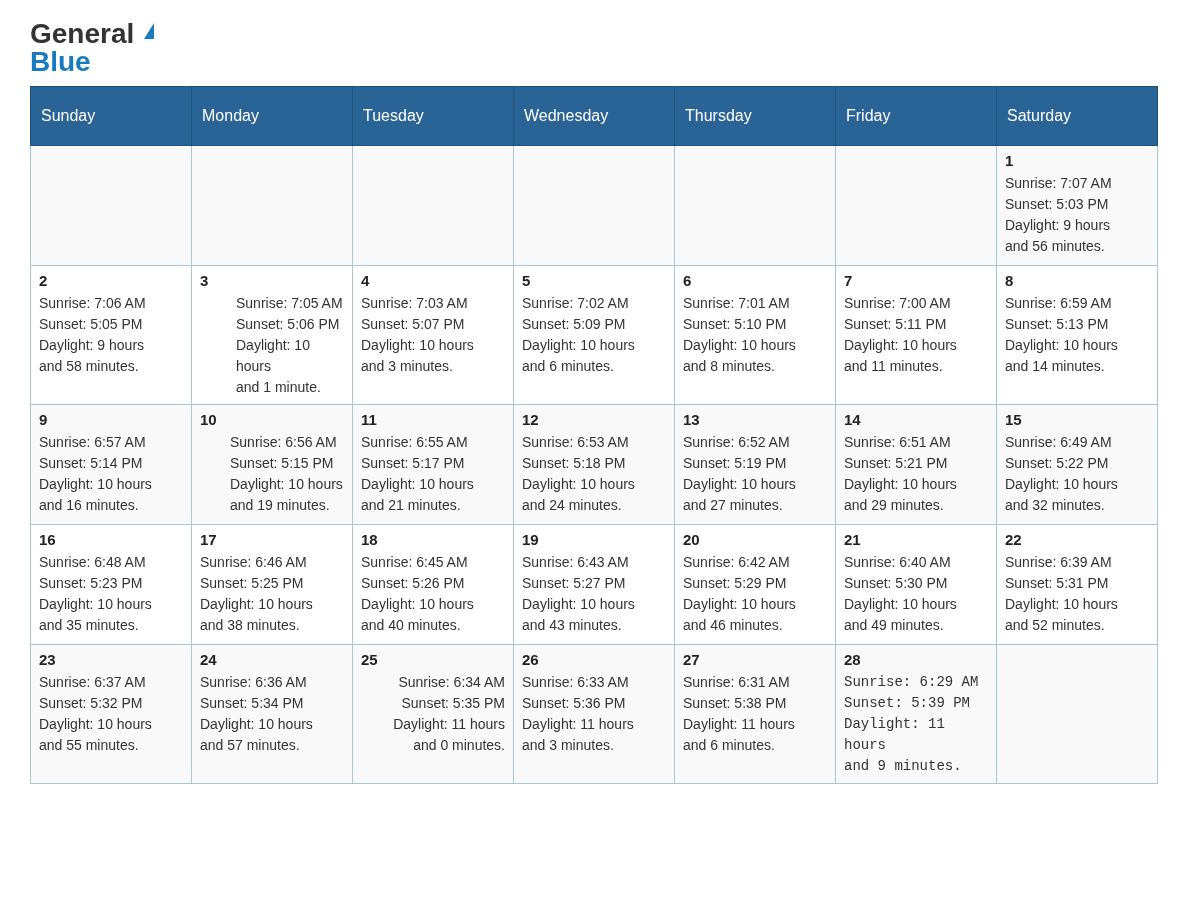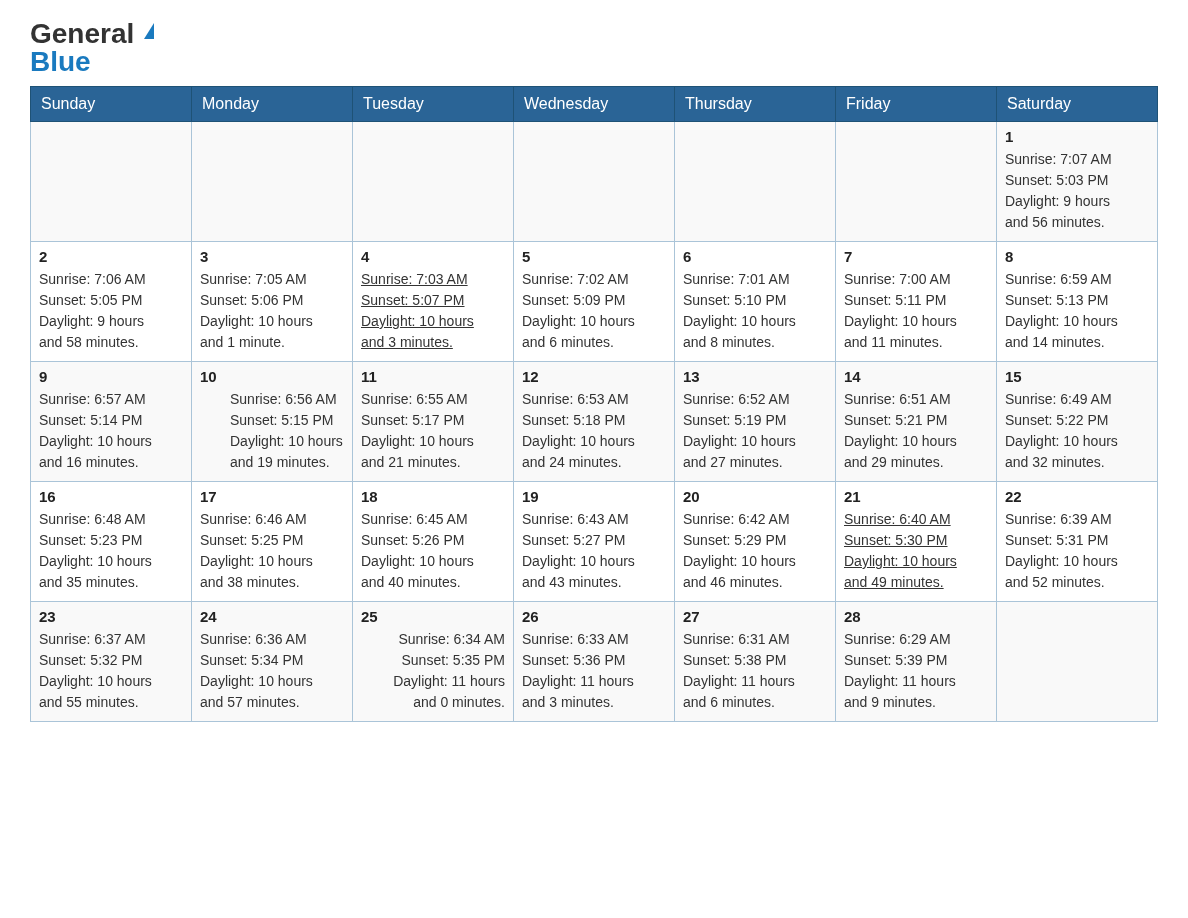--- a/index.html
+++ b/index.html
@@ -62,21 +62,21 @@
     .calendar {
       width: 100%;
       border-collapse: collapse;
       margin-top: 10px;
     }
     .calendar thead th {
       background-color: #2a6496;
       color: #fff;
       font-size: 16px;
       font-weight: normal;
-      padding: 8px 10px;
+      padding: 20px 10px;
       text-align: left;
       border: 1px solid #1e5276;
     }
     .calendar tbody td {
       border: 1px solid #aac4d8;
       vertical-align: top;
       padding: 6px 8px;
       width: calc(100% / 7);
       height: 120px;
       font-size: 13px;
@@ -156,28 +156,28 @@
       <tr>
         <td>
           <span class="day-num">2</span>
           <div class="day-info" style="white-space: pre-line;">Sunrise: 7:06 AM
 Sunset: 5:05 PM
 Daylight: 9 hours
 and 58 minutes.</div>
         </td>
         <td>
           <span class="day-num">3</span>
-          <div class="day-info" style="white-space: pre-line;">Sunrise: 7:05 AM
+          <div class="day-info" style="white-space: pre-line; margin-left: 36px;">Sunrise: 7:05 AM
 Sunset: 5:06 PM
 Daylight: 10 hours
 and 1 minute.</div>
         </td>
         <td>
           <span class="day-num">4</span>
-          <div class="day-info" style="white-space: pre-line; text-decoration: underline;">Sunrise: 7:03 AM
+          <div class="day-info" style="white-space: pre-line;">Sunrise: 7:03 AM
 Sunset: 5:07 PM
 Daylight: 10 hours
 and 3 minutes.</div>
         </td>
         <td>
           <span class="day-num">5</span>
           <div class="day-info" style="white-space: pre-line;">Sunrise: 7:02 AM
 Sunset: 5:09 PM
 Daylight: 10 hours
 and 6 minutes.</div>
@@ -286,21 +286,21 @@
         </td>
         <td>
           <span class="day-num">20</span>
           <div class="day-info" style="white-space: pre-line;">Sunrise: 6:42 AM
 Sunset: 5:29 PM
 Daylight: 10 hours
 and 46 minutes.</div>
         </td>
         <td>
           <span class="day-num">21</span>
-          <div class="day-info" style="white-space: pre-line; text-decoration: underline;">Sunrise: 6:40 AM
+          <div class="day-info" style="white-space: pre-line;">Sunrise: 6:40 AM
 Sunset: 5:30 PM
 Daylight: 10 hours
 and 49 minutes.</div>
         </td>
         <td>
           <span class="day-num">22</span>
           <div class="day-info" style="white-space: pre-line;">Sunrise: 6:39 AM
 Sunset: 5:31 PM
 Daylight: 10 hours
 and 52 minutes.</div>
@@ -337,21 +337,21 @@
         </td>
         <td>
           <span class="day-num">27</span>
           <div class="day-info" style="white-space: pre-line;">Sunrise: 6:31 AM
 Sunset: 5:38 PM
 Daylight: 11 hours
 and 6 minutes.</div>
         </td>
         <td>
           <span class="day-num">28</span>
-          <div class="day-info" style="white-space: pre-line;">Sunrise: 6:29 AM
+          <div class="day-info" style="white-space: pre-line; font-family: Liberation Mono, monospace;">Sunrise: 6:29 AM
 Sunset: 5:39 PM
 Daylight: 11 hours
 and 9 minutes.</div>
         </td>
         <td class="empty"></td>
       </tr>
     </tbody>
 </table>
 
 </body></html>

